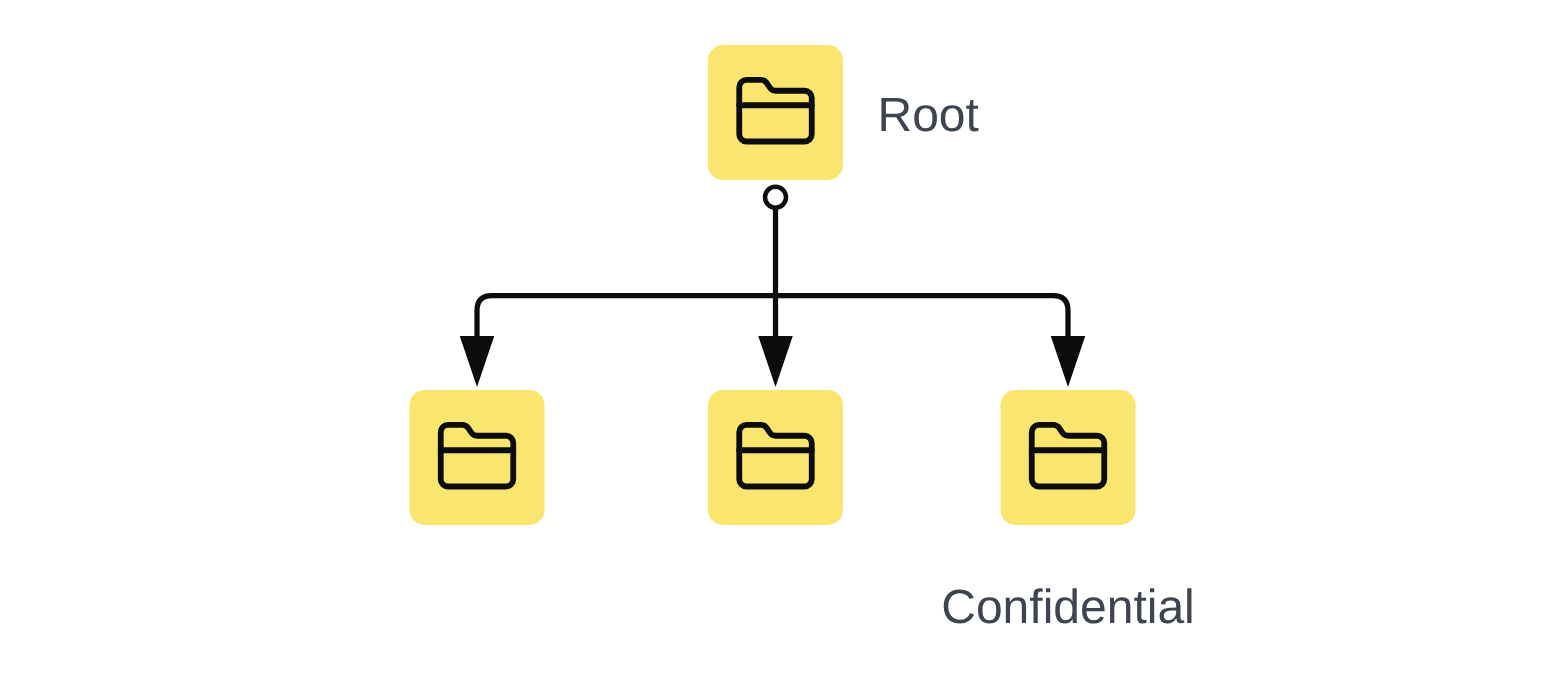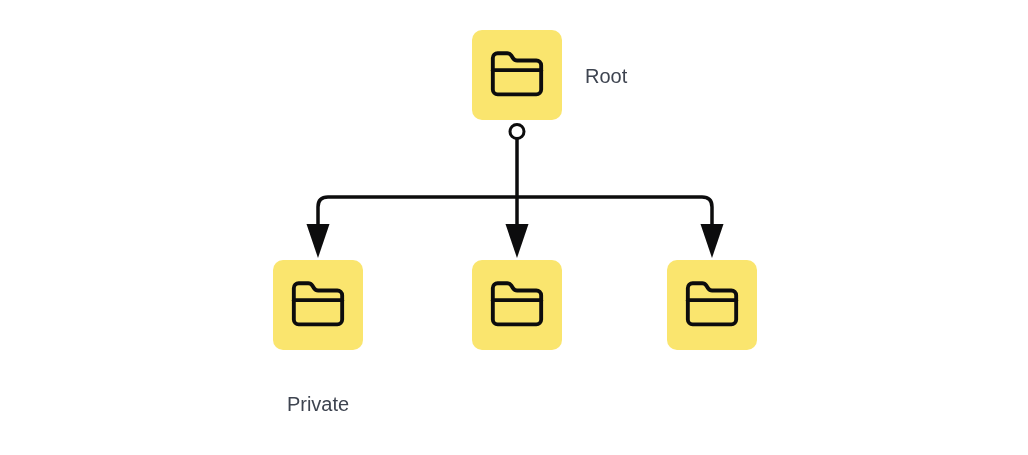--- a/index.html
+++ b/index.html
@@ -50,21 +50,21 @@
     width: 58px;
     height: 58px;
     fill: none;
     stroke: var(--icon-stroke, #0c0c0d);
     stroke-width: 1.6;
     stroke-linecap: round;
     stroke-linejoin: round;
   }
   .node-label {
     position: absolute;
-    font-size: 20px;
+    font-size: 32px;
     line-height: 30px;
     color: var(--label-color, #3e4450);
     white-space: nowrap;
   }
   .child-label {
     width: 220px;
     text-align: center;
     top: 389px;
   }
   .root-label {
@@ -93,29 +93,29 @@
     </svg>
   </div>
   <div class="node-label root-label">Root</div>
 
   <div class="folder-box" style="left:273px; top:260px;">
     <svg class="folder-svg" viewBox="0 0 24 24">
       <path d="M20 20a2 2 0 0 0 2-2V8a2 2 0 0 0-2-2h-7.9a2 2 0 0 1-1.69-.9L9.6 3.9A2 2 0 0 0 7.93 3H4a2 2 0 0 0-2 2v13a2 2 0 0 0 2 2Z"></path>
       <path d="M2 10h20"></path>
     </svg>
   </div>
-  <div class="node-label child-label" style="left:208px;">Private</div>
 
   <div class="folder-box" style="left:472px; top:260px;">
     <svg class="folder-svg" viewBox="0 0 24 24">
       <path d="M20 20a2 2 0 0 0 2-2V8a2 2 0 0 0-2-2h-7.9a2 2 0 0 1-1.69-.9L9.6 3.9A2 2 0 0 0 7.93 3H4a2 2 0 0 0-2 2v13a2 2 0 0 0 2 2Z"></path>
       <path d="M2 10h20"></path>
     </svg>
   </div>
 
   <div class="folder-box" style="left:667px; top:260px;">
     <svg class="folder-svg" viewBox="0 0 24 24">
       <path d="M20 20a2 2 0 0 0 2-2V8a2 2 0 0 0-2-2h-7.9a2 2 0 0 1-1.69-.9L9.6 3.9A2 2 0 0 0 7.93 3H4a2 2 0 0 0-2 2v13a2 2 0 0 0 2 2Z"></path>
       <path d="M2 10h20"></path>
     </svg>
   </div>
+  <div class="node-label child-label" style="left:602px;">Confidential</div>
 
 </div>
 
 </body></html>

